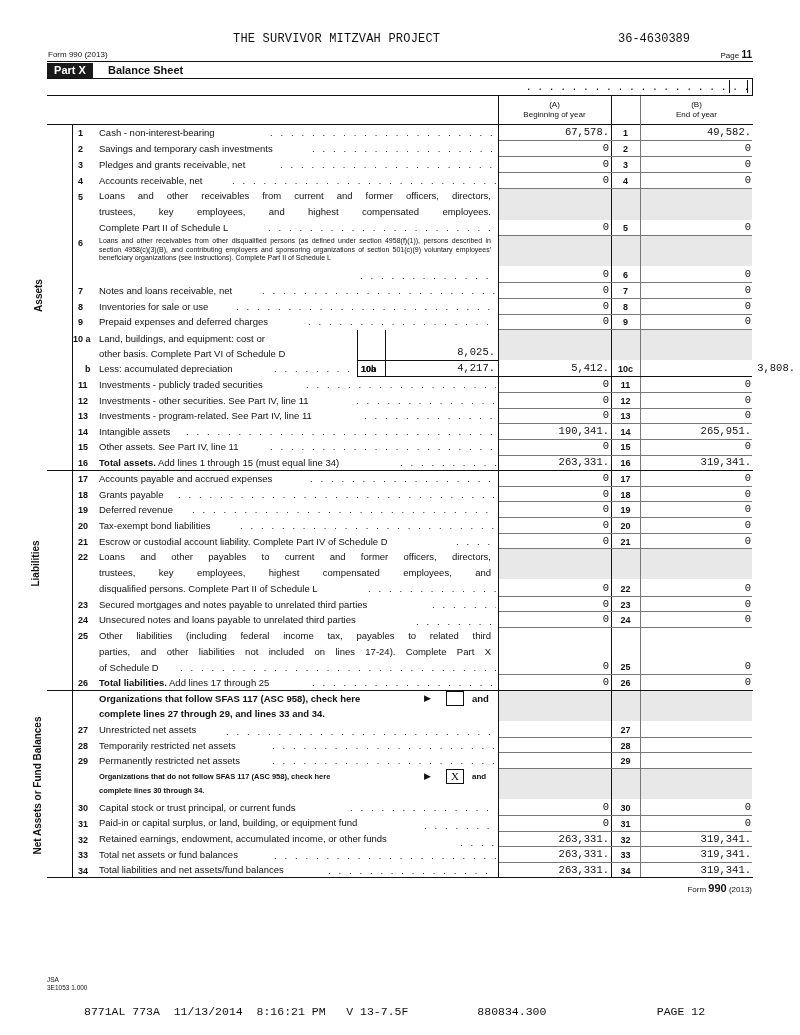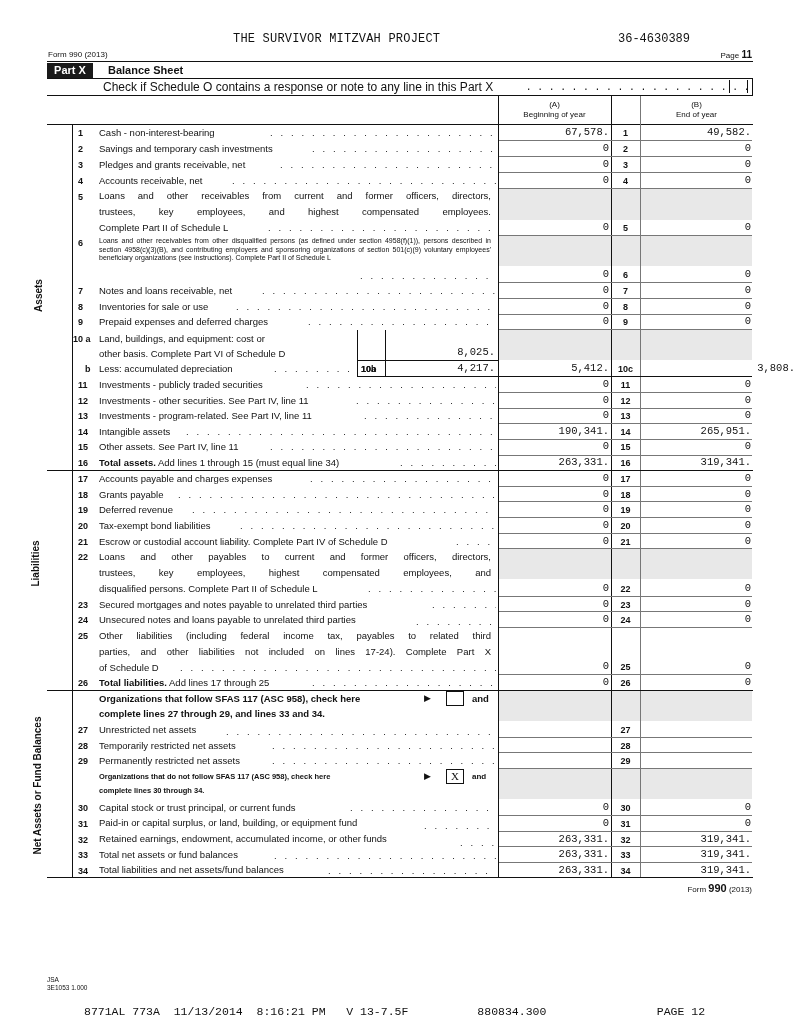--- a/index.html
+++ b/index.html
@@ -62,21 +62,20 @@
 <div class="abs form-id">Form 990 (2013)</div>
 <div class="abs page-no"><span>Page</span> <b>11</b></div>
 <div class="abs top-rule"></div>
 
 <div class="abs partx-row">
   <div class="partx-badge">Part X</div>
   <div class="partx-title">Balance Sheet</div>
 </div>
 <div class="abs rule-78"></div>
 <div class="abs schedo-row">
-  <span class="schedo-text">Check if Schedule O contains a response or note to any line in this Part X</span>
   <span class="schedo-dots">. . . . . . . . . . . . . . . . . . . .</span>
   <span class="schedo-box"></span>
 </div>
 <div class="abs rule-95"></div>
 
 <div class="abs colhdr" style="left:498px;width:113px;">
   <div>(A)</div>
   <div>Beginning of year</div>
 </div>
 <div class="abs colhdr" style="left:640px;width:113px;">
@@ -292,21 +291,21 @@
   <span class="lnum" style="top:458px;">16</span>
   <span class="ldesc" style="top:457px;"><b>Total assets.</b><span> Add lines 1 through 15 (must equal line 34)</span></span>
   <span class="dots" style="left:400px;width:96px;top:457px;">. . . . . . . . . . . . . . . . . . . . . . . . . . . . . . . . . . . . . . . . . . . .</span>
   <span class="valA" style="top:456px;">263,331.</span>
   <span class="lref" style="top:458px;">16</span>
   <span class="valB" style="top:456px;">319,341.</span>
 </div>
 
 <div>
   <span class="lnum" style="top:474px;">17</span>
-  <span class="ldesc" style="top:473px;">Accounts payable and charges expenses</span>
+  <span class="ldesc" style="top:473px;">Accounts payable and accrued expenses</span>
   <span class="dots" style="left:310px;width:186px;top:473px;">. . . . . . . . . . . . . . . . . . . . . . . . . . . . . . . . . . . . . . . . . . . .</span>
   <span class="valA" style="top:472px;">0</span>
   <span class="lref" style="top:474px;">17</span>
   <span class="valB" style="top:472px;">0</span>
 </div>
 <div>
   <span class="lnum" style="top:490px;">18</span>
   <span class="ldesc" style="top:489px;">Grants payable</span>
   <span class="dots" style="left:178px;width:318px;top:489px;">. . . . . . . . . . . . . . . . . . . . . . . . . . . . . . . . . . . . . . . . . . . .</span>
   <span class="valA" style="top:488px;">0</span>

